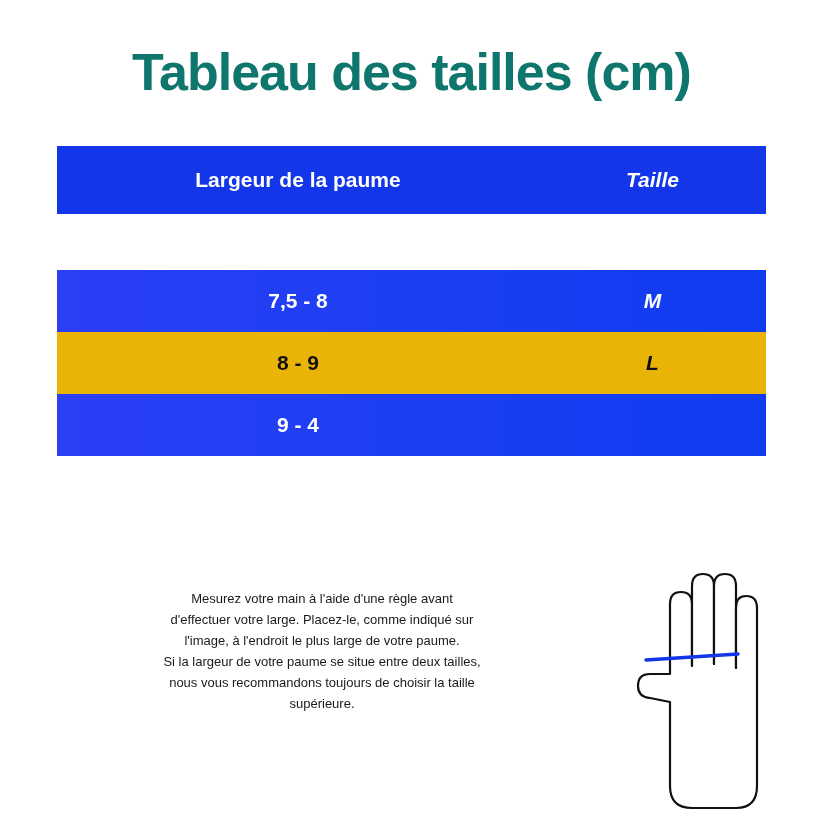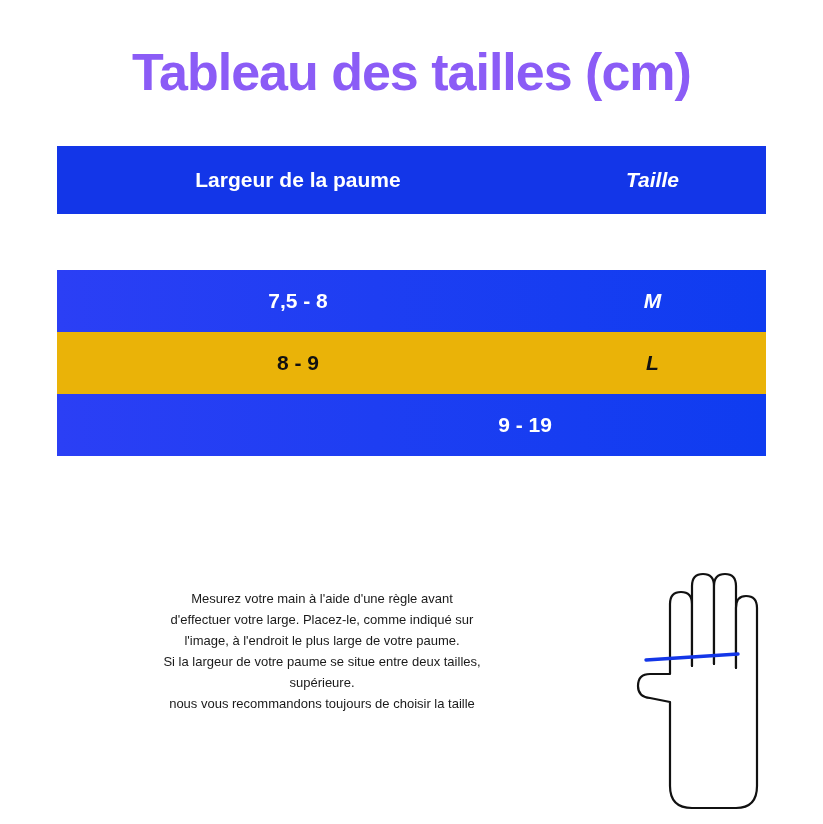--- a/index.html
+++ b/index.html
@@ -26,21 +26,21 @@
   
   .title {
     position: absolute;
     top: 44px;
     left: 0;
     width: 823px;
     text-align: center;
     font-size: 52px;
     font-weight: 700;
     letter-spacing: -1px;
-    color: #8b5cf6;
+    color: #0f766e;
     line-height: 1.1;
   }
 
   
   .table {
     position: absolute;
     top: 146px;
     left: 57px;
     width: 709px;
   }
@@ -82,21 +82,20 @@
   
   .row-data {
     height: 62px;
     font-size: 21px;
     font-weight: 700;
   }
 
   .row-striped {
     background: linear-gradient(90deg, #2b3ff5 0%, #1e3ef2 45%, #0f3cf0 100%);
     color: #ffffff;
-    justify-content: flex-end;
   }
 
   .row-plain {
     background: #eab308;
     color: #111111;
   }
 
   
   .description {
     position: absolute;
@@ -144,32 +143,32 @@
       <div class="col-left">7,5 - 8</div>
       <div class="col-right">M</div>
     </div>
 
     <div class="row row-data row-plain">
       <div class="col-left">8 - 9</div>
       <div class="col-right">L</div>
     </div>
 
     <div class="row row-data row-striped">
-      <div class="col-left">9 - 19</div>
+      <div class="col-left">9 - 4</div>
     </div>
 
   </div>
 
   <div class="description">
     <p>Mesurez votre main à l'aide d'une règle avant</p>
     <p>d'effectuer votre large. Placez-le, comme indiqué sur</p>
     <p>l'image, à l'endroit le plus large de votre paume.</p>
     <p>Si la largeur de votre paume se situe entre deux tailles,</p>
+    <p>nous vous recommandons toujours de choisir la taille</p>
     <p>supérieure.</p>
-    <p>nous vous recommandons toujours de choisir la taille</p>
   </div>
 
   <div class="hand-wrap">
     <svg width="200" height="268" viewBox="0 0 200 268" fill="none">
       <g stroke="#111111" stroke-width="2.2" fill="#ffffff" stroke-linecap="round" stroke-linejoin="round">
 
         <path d="M56 118 L56 48 Q56 36 67 36 Q78 36 78 48 L78 110"></path>
 
         <path d="M78 110 L78 30 Q78 18 89 18 Q100 18 100 30 L100 108"></path>
 

